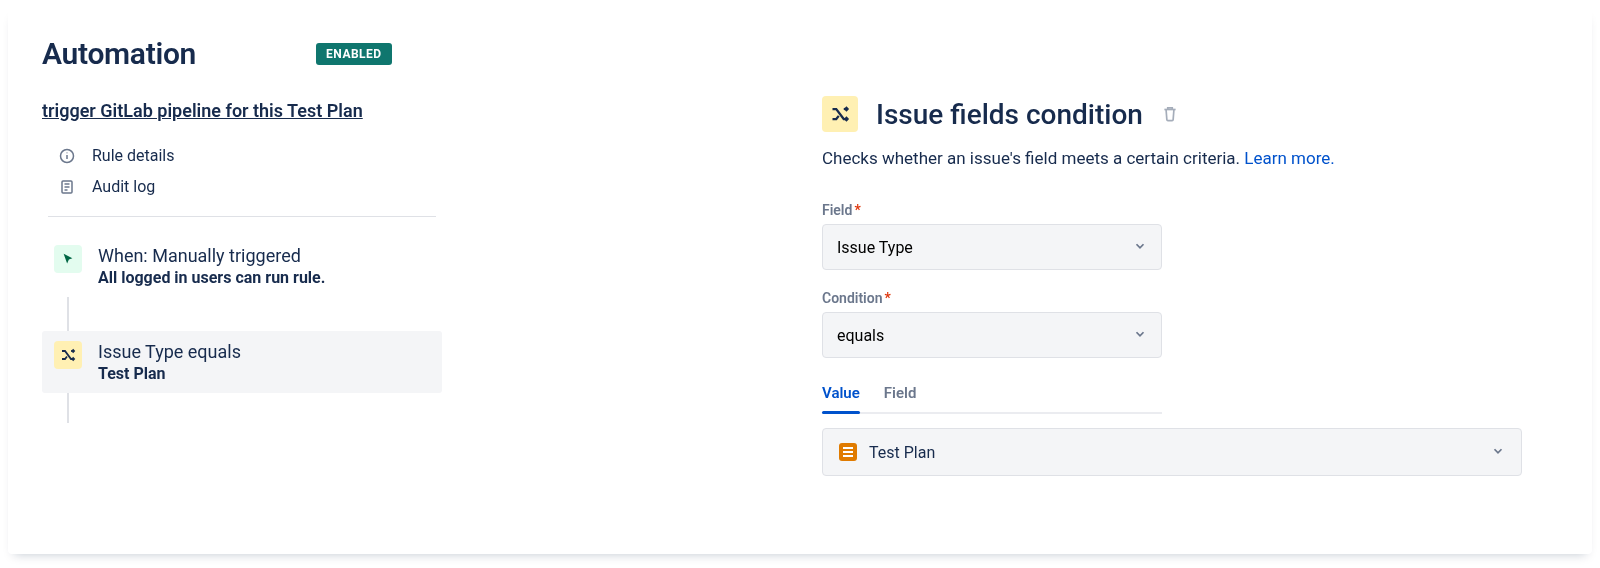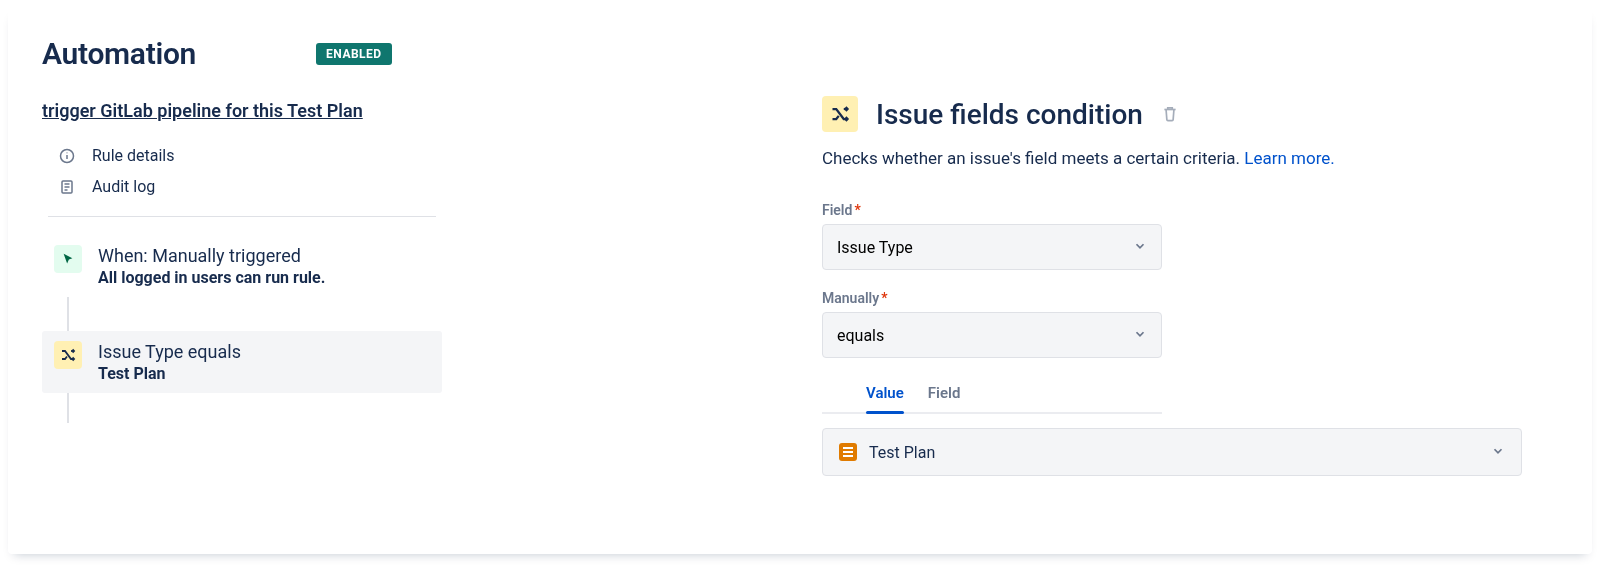--- a/index.html
+++ b/index.html
@@ -67,21 +67,21 @@
     .form-label { font-size: 14px; font-weight: 600; color: #6B778C; display:block; margin-bottom: 6px; }
     .required { color: #DE350B; margin-left: 2px; }
     .select-box {
       width: 340px; height: 46px; background: #F4F5F7; border: 1px solid #DFE1E6; border-radius: 4px;
       display:flex; align-items:center; justify-content:space-between; padding: 0 14px; cursor:pointer;
       font-size: 16px; color: #000000;
     }
     .chevron { color: #6B778C; }
     .tabs { display:flex; gap: 24px; border-bottom: 2px solid #EBECF0; margin-bottom: 14px; width: 340px; }
     .tab { font-size: 15px; font-weight: 600; color: #6B778C; padding: 6px 0 10px 0; cursor:pointer; position:relative; }
-    .tab.active { color: #0052CC; margin-left: 44px; }
+    .tab.active { color: #0052CC; }
     .tab.active::after { content:""; position:absolute; left:0; right:0; bottom:-2px; height:3px; background:#0052CC; border-radius:2px; }
     .value-select {
       width: 700px; height: 48px; background: #F4F5F7; border:1px solid #DFE1E6; border-radius:4px;
       display:flex; align-items:center; justify-content:space-between; padding: 0 16px; cursor:pointer;
       font-size: 16px; color:#172B4D;
     }
     .value-left { display:flex; align-items:center; gap:12px; }
     .issuetype-icon { width:18px; height:18px; background:#E09B2; border-radius:3px; background:#E07B00; display:flex; align-items:center; justify-content:center; }
     .issuetype-icon::after{ content:""; width:10px; height:2px; background:#fff; box-shadow: 0 -4px 0 #fff, 0 4px 0 #fff; }
     .issuetype-icon { background:#E07B00; }
@@ -193,21 +193,21 @@
         <span class="chevron">
           <svg width="14" height="14" viewBox="0 0 16 16" fill="none" stroke="currentColor" stroke-width="2">
               <path d="M4 6l4 4 4-4"></path>
             </svg>
         </span>
       </div>
     </div>
 
     <div class="form-group">
       <label class="form-label">
-        <span>Manually</span><span class="required">*</span>
+        <span>Condition</span><span class="required">*</span>
       </label>
       <div class="select-box">
         <span>equals</span>
         <span class="chevron">
           <svg width="14" height="14" viewBox="0 0 16 16" fill="none" stroke="currentColor" stroke-width="2">
               <path d="M4 6l4 4 4-4"></path>
             </svg>
         </span>
       </div>
     </div>

